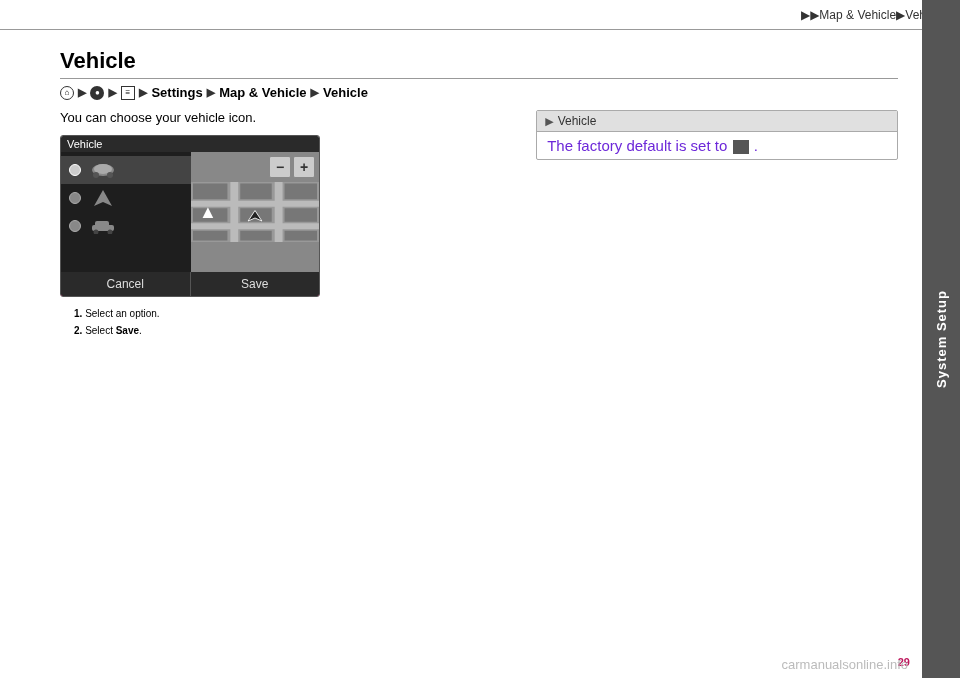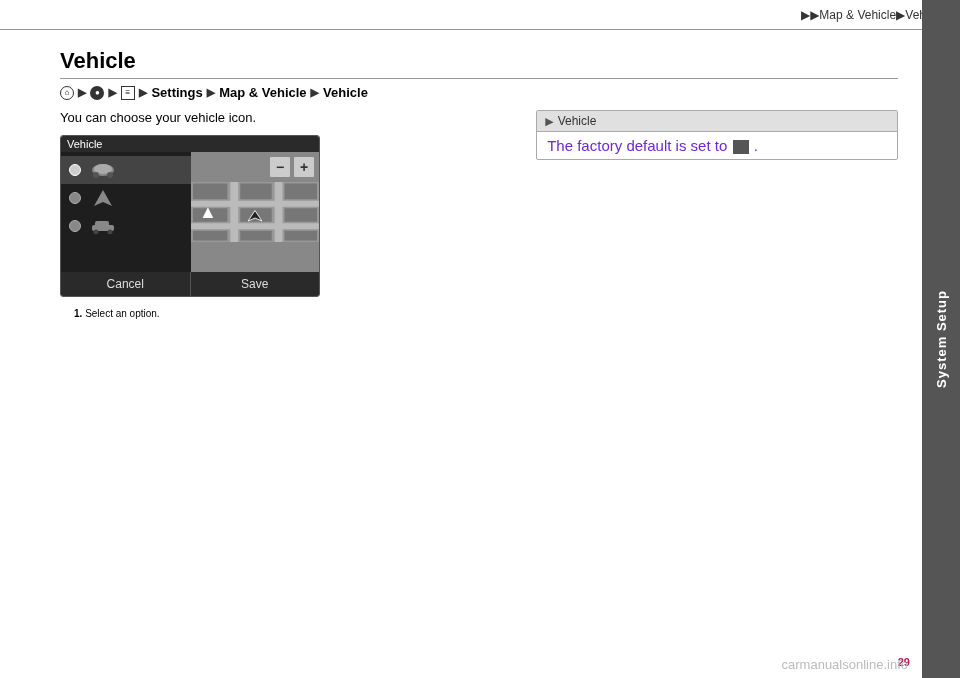--- a/index.html
+++ b/index.html
@@ -433,20 +433,24 @@
           <button class="vehicle-ui-btn">Cancel</button>
           <button class="vehicle-ui-btn">Save</button>
         </div>
       </div>
 
       <div class="steps">
         <div>
           <strong>1.</strong>
           <span> Select an option.</span>
         </div>
+        <div>
+          <strong>2.</strong>
+          <span> Select <strong>Save</strong>.</span>
+        </div>
       </div>
     </div>
 
     <div class="right-col">
       <div class="info-box">
         <div class="info-box-header">
           <span class="info-box-header-icon">▶</span>
           <span>Vehicle</span>
         </div>
         <div class="info-box-body">

